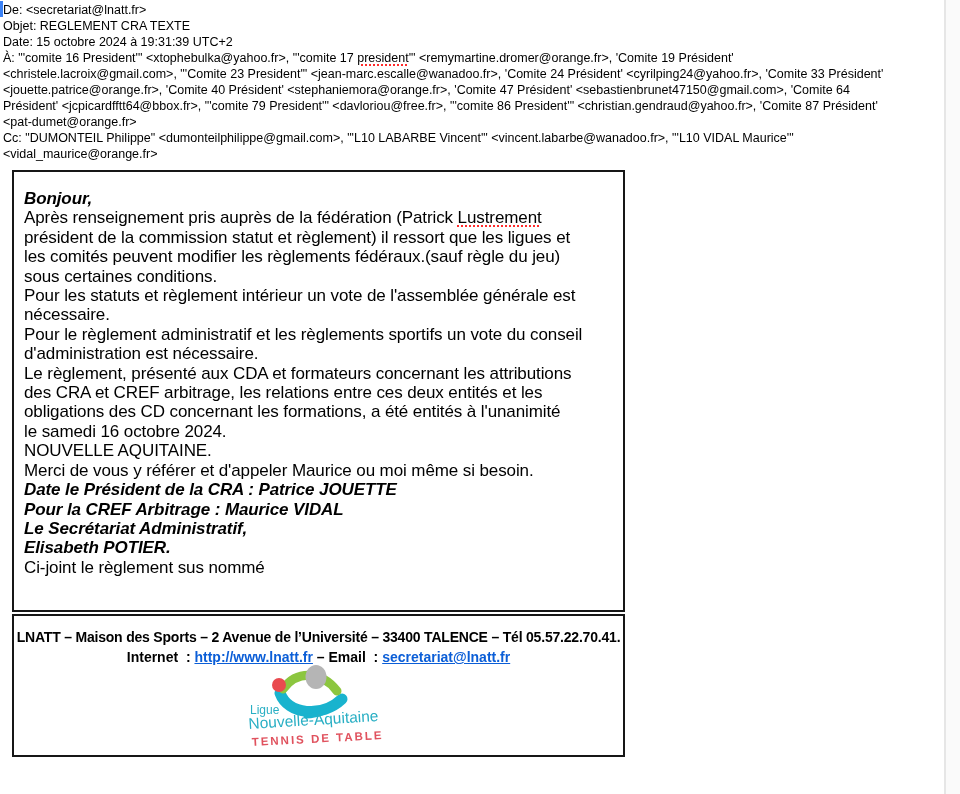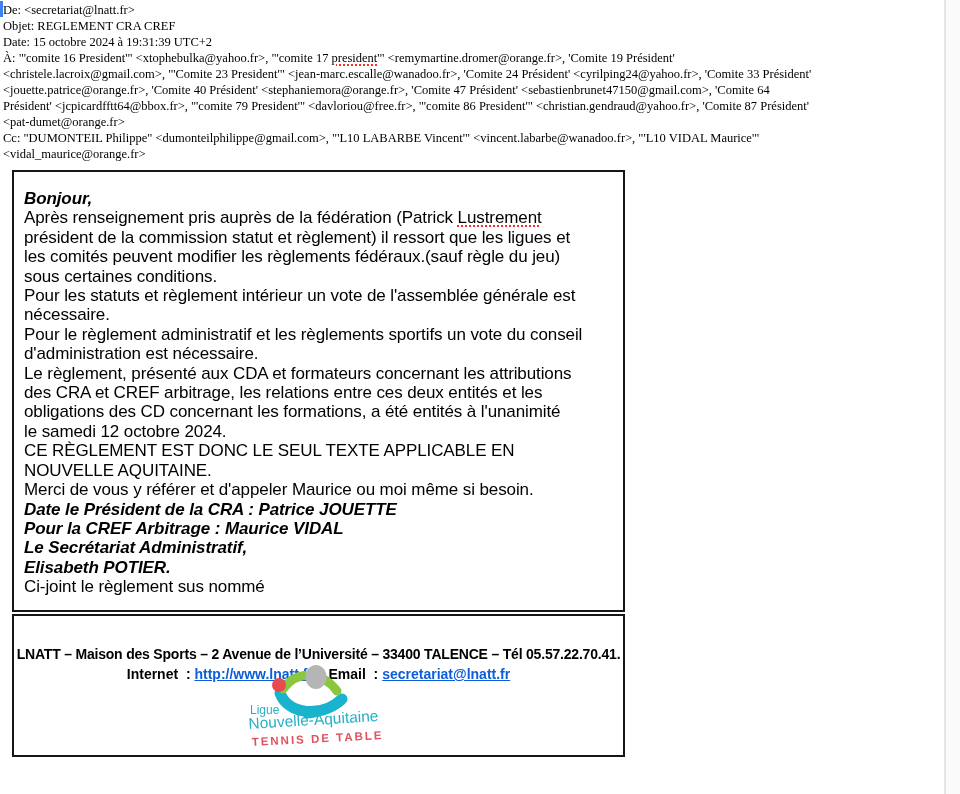--- a/index.html
+++ b/index.html
@@ -5,35 +5,35 @@
   * { margin:0; padding:0; box-sizing:border-box; }
   html,body { width:960px; height:794px; background:#ffffff; overflow:hidden;
     font-family:"Liberation Sans","DejaVu Sans",sans-serif; }
   .page { position:relative; width:960px; height:794px; background:#fff; }
 
   
   .caret { position:absolute; left:0; top:1px; width:3px; height:16px; background:#3b82f6; }
 
   
   .hdr { position:absolute; left:3px; top:2px; width:940px; color:#000;
-         font-size:12.5px; line-height:16px; letter-spacing:0;font-family:Liberation Serif, serif; }
+         font-size:12.5px; line-height:16px; letter-spacing:0; }
   .hdr div { white-space:nowrap; }
   .misspell { text-decoration:underline dotted #ff2b2b 2px; text-underline-offset:2px;margin-top:23px; }
 
   
   .bodybox { position:absolute; left:12px; top:170px; width:613px; height:442px;
              border:2px solid #161616; padding:17px 6px 0 10px; overflow:hidden;
              font-size:17px; line-height:19.4px; color:#000; letter-spacing:-0.1px; }
   .bodybox div { white-space:nowrap; }
   .b { font-weight:bold;font-style:italic; }
 
   
   .footbox { position:absolute; left:12px; top:614px; width:613px; height:143px;
              border:2px solid #161616; overflow:hidden; }
-  .addr { margin-top:28px; text-align:center; font-weight:bold; font-size:14px;
+  .addr { margin-top:11px; text-align:center; font-weight:bold; font-size:14px;
           line-height:20px; color:#000; letter-spacing:-0.2px; }
   .netline { display:flex; justify-content:center; font-weight:bold; font-size:14px;
              line-height:20px; color:#000; }
   .netline span { white-space:pre; }
   .netline a { color:#0b5ed7; text-decoration:underline; }
 
   
   .logo-svg { position:absolute; left:246px; top:664px; }
   .logo-ligue { position:absolute; left:250px; top:703px; font-size:12px; line-height:14px;
                 color:#29afc4; font-weight:500; }
@@ -49,21 +49,21 @@
 </style>
 </head>
 <body>
 
 <div class="page">
 
   <div class="caret"></div>
 
   <div class="hdr">
     <div>De: &lt;secretariat@lnatt.fr&gt;</div>
-    <div>Objet: REGLEMENT CRA CREF</div>
+    <div>Objet: REGLEMENT CRA TEXTE</div>
     <div>Date: 15 octobre 2024 à 19:31:39 UTC+2</div>
     <div><span>À: "'comite 16 President'" &lt;xtophebulka@yahoo.fr&gt;, "'comite 17 </span><span class="misspell">president</span><span>'" &lt;remymartine.dromer@orange.fr&gt;, 'Comite 19 Président'</span></div>
     <div>&lt;christele.lacroix@gmail.com&gt;, "'Comite 23 President'" &lt;jean-marc.escalle@wanadoo.fr&gt;, 'Comite 24 Président' &lt;cyrilping24@yahoo.fr&gt;, 'Comite 33 Président'</div>
     <div>&lt;jouette.patrice@orange.fr&gt;, 'Comite 40 Président' &lt;stephaniemora@orange.fr&gt;, 'Comite 47 Président' &lt;sebastienbrunet47150@gmail.com&gt;, 'Comite 64</div>
     <div>Président' &lt;jcpicardfftt64@bbox.fr&gt;, "'comite 79 President'" &lt;davloriou@free.fr&gt;, "'comite 86 President'" &lt;christian.gendraud@yahoo.fr&gt;, 'Comite 87 Président'</div>
     <div>&lt;pat-dumet@orange.fr&gt;</div>
     <div>Cc: "DUMONTEIL Philippe" &lt;dumonteilphilippe@gmail.com&gt;, "'L10 LABARBE Vincent'" &lt;vincent.labarbe@wanadoo.fr&gt;, "'L10 VIDAL Maurice'"</div>
     <div>&lt;vidal_maurice@orange.fr&gt;</div>
   </div>
 
@@ -73,22 +73,21 @@
     <div>président de la commission statut et règlement) il ressort que les ligues et</div>
     <div>les comités peuvent modifier les règlements fédéraux.(sauf règle du jeu)</div>
     <div>sous certaines conditions.</div>
     <div>Pour les statuts et règlement intérieur un vote de l'assemblée générale est</div>
     <div>nécessaire.</div>
     <div>Pour le règlement administratif et les règlements sportifs un vote du conseil</div>
     <div>d'administration est nécessaire.</div>
     <div>Le règlement, présenté aux CDA et formateurs concernant les attributions</div>
     <div>des CRA et CREF arbitrage, les relations entre ces deux entités et les</div>
     <div>obligations des CD concernant les formations, a été entités à l'unanimité</div>
-    <div>le samedi 12 octobre 2024.</div>
-    <div>CE RÈGLEMENT EST DONC LE SEUL TEXTE APPLICABLE EN</div>
+    <div>le samedi 16 octobre 2024.</div>
     <div>NOUVELLE AQUITAINE.</div>
     <div>Merci de vous y référer et d'appeler Maurice ou moi même si besoin.</div>
     <div class="b">Date le Président de la CRA : Patrice JOUETTE</div>
     <div class="b">Pour la CREF Arbitrage : Maurice VIDAL</div>
     <div class="b">Le Secrétariat Administratif,</div>
     <div class="b">Elisabeth POTIER.</div>
     <div>Ci-joint le règlement sus nommé</div>
   </div>
 
   <div class="footbox">

